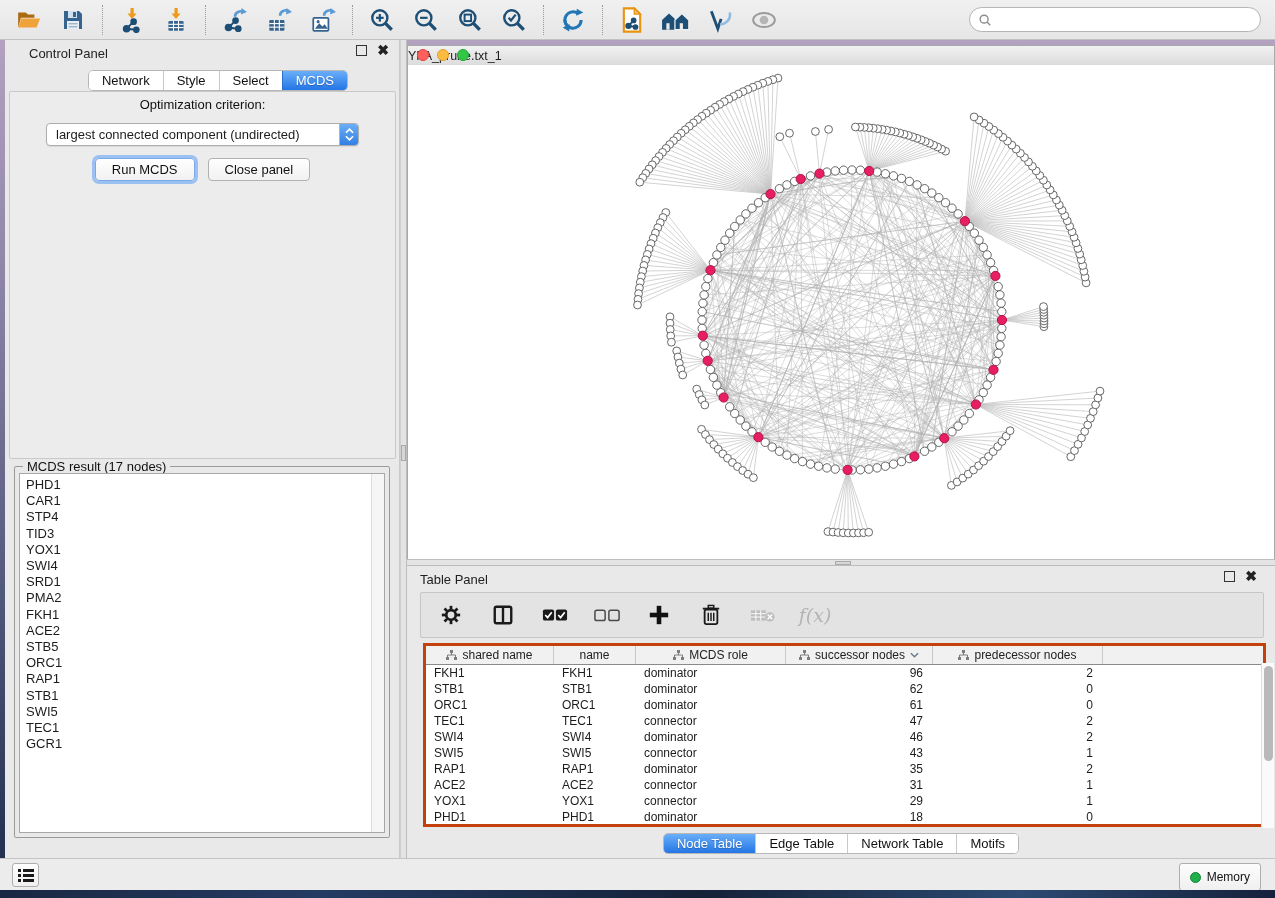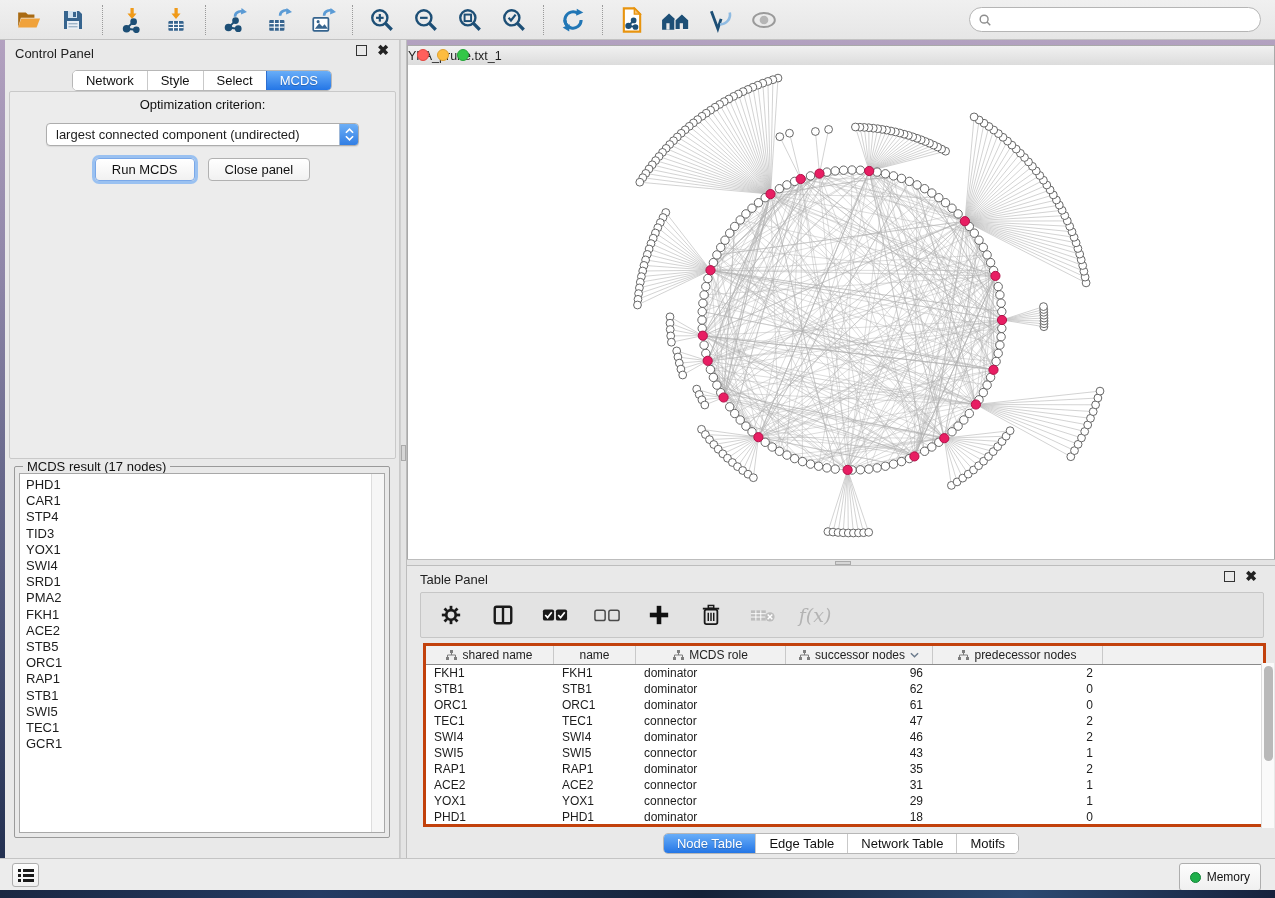--- a/index.html
+++ b/index.html
@@ -13,25 +13,25 @@
     display:flex;align-items:center;padding:0 10px;}
   .tb-group{display:flex;align-items:center;gap:14px;padding:0 14px;}
   .tb-sep{width:1px;height:30px;border-left:1px dotted #9a9a9a;}
   .tb-btn{width:30px;height:28px;display:flex;align-items:center;justify-content:center;cursor:default;}
   .tb-search{margin-left:auto;margin-right:4px;width:292px;height:25px;border:1px solid #b5b5b5;
     border-radius:13px;background:#fff;display:flex;align-items:center;padding:0 8px;gap:5px;}
   .tb-search input{border:none;outline:none;flex:1;font-size:12px;background:transparent;font-family:"Liberation Sans",sans-serif;}
   
   .control-panel{position:absolute;left:5px;top:40px;width:395px;height:818px;background:#e9e9e9;
     border-right:1px solid #c9c9c9;}
-  .panel-titlebar{position:relative;height:26px;display:flex;align-items:center;padding:0 10px;font-size:13px;color:#222;}
+  .panel-titlebar{position:relative;height:26px;display:flex;align-items:center;padding:0 24px;font-size:13px;color:#222;}
   .panel-winbtns{position:absolute;right:10px;top:5px;display:flex;gap:10px;align-items:center;}
   .float-glyph{width:11px;height:11px;border:1.6px solid #333;display:inline-block;}
   .close-glyph{font-size:14px;font-weight:bold;color:#222;line-height:11px;}
-  .cp-tabs{position:absolute;left:0;top:30px;width:100%;display:flex;justify-content:center;}
+  .cp-tabs{position:absolute;left:16px;top:30px;width:100%;display:flex;justify-content:center;}
   .seg{display:flex;border:1px solid #b7b7b7;border-radius:5px;overflow:hidden;background:#fff;height:21px;}
   .seg > div{padding:2px 13px;font-size:13px;display:flex;align-items:center;border-left:1px solid #c9c9c9;background:#fff;color:#111;}
   .seg > div:first-child{border-left:none;}
   .seg > div.active{background:linear-gradient(#69aef8,#2476e6);color:#fff;border-left-color:#2e6fd0;text-shadow:0 1px 1px rgba(0,0,0,.25);}
   .cp-content{position:absolute;left:4px;top:51px;width:387px;height:368px;background:#ececec;
     border:1px solid #c9c9c9;border-radius:2px;}
   .opt-label{margin-top:5px;text-align:center;font-size:13px;color:#111;}
   .opt-select{margin:11px auto 0 auto;width:313px;height:23px;background:#fff;border:1px solid #adadad;
     border-radius:4px;display:flex;align-items:center;overflow:hidden;box-shadow:0 1px 1px rgba(0,0,0,.08);}
   .opt-select .val{flex:1;padding:0 9px;font-size:13px;white-space:nowrap;}

